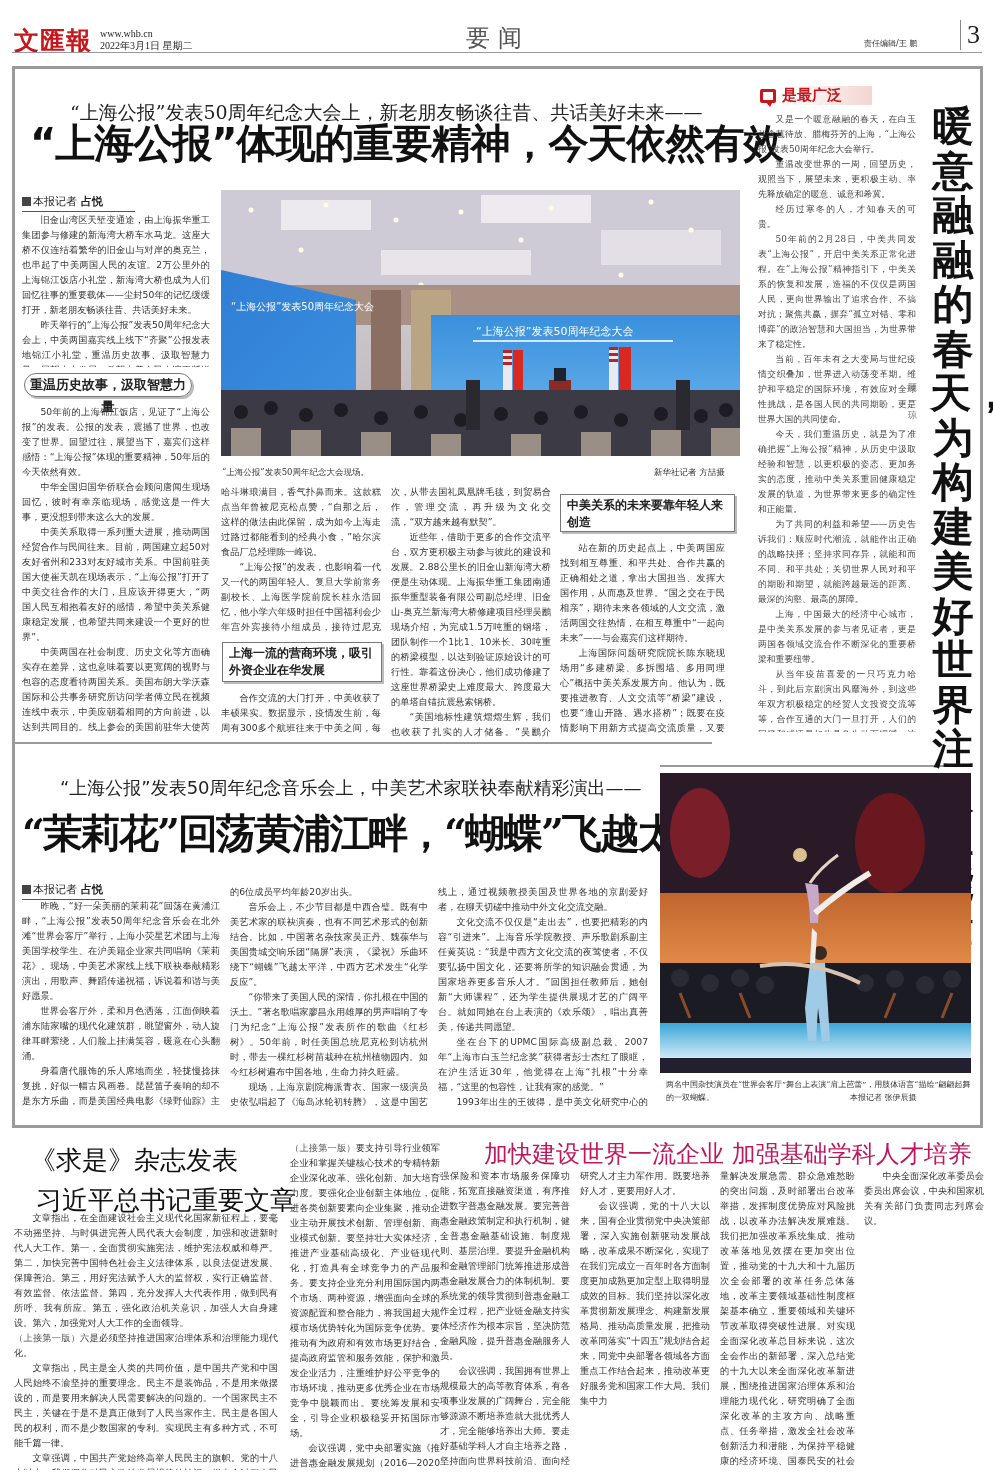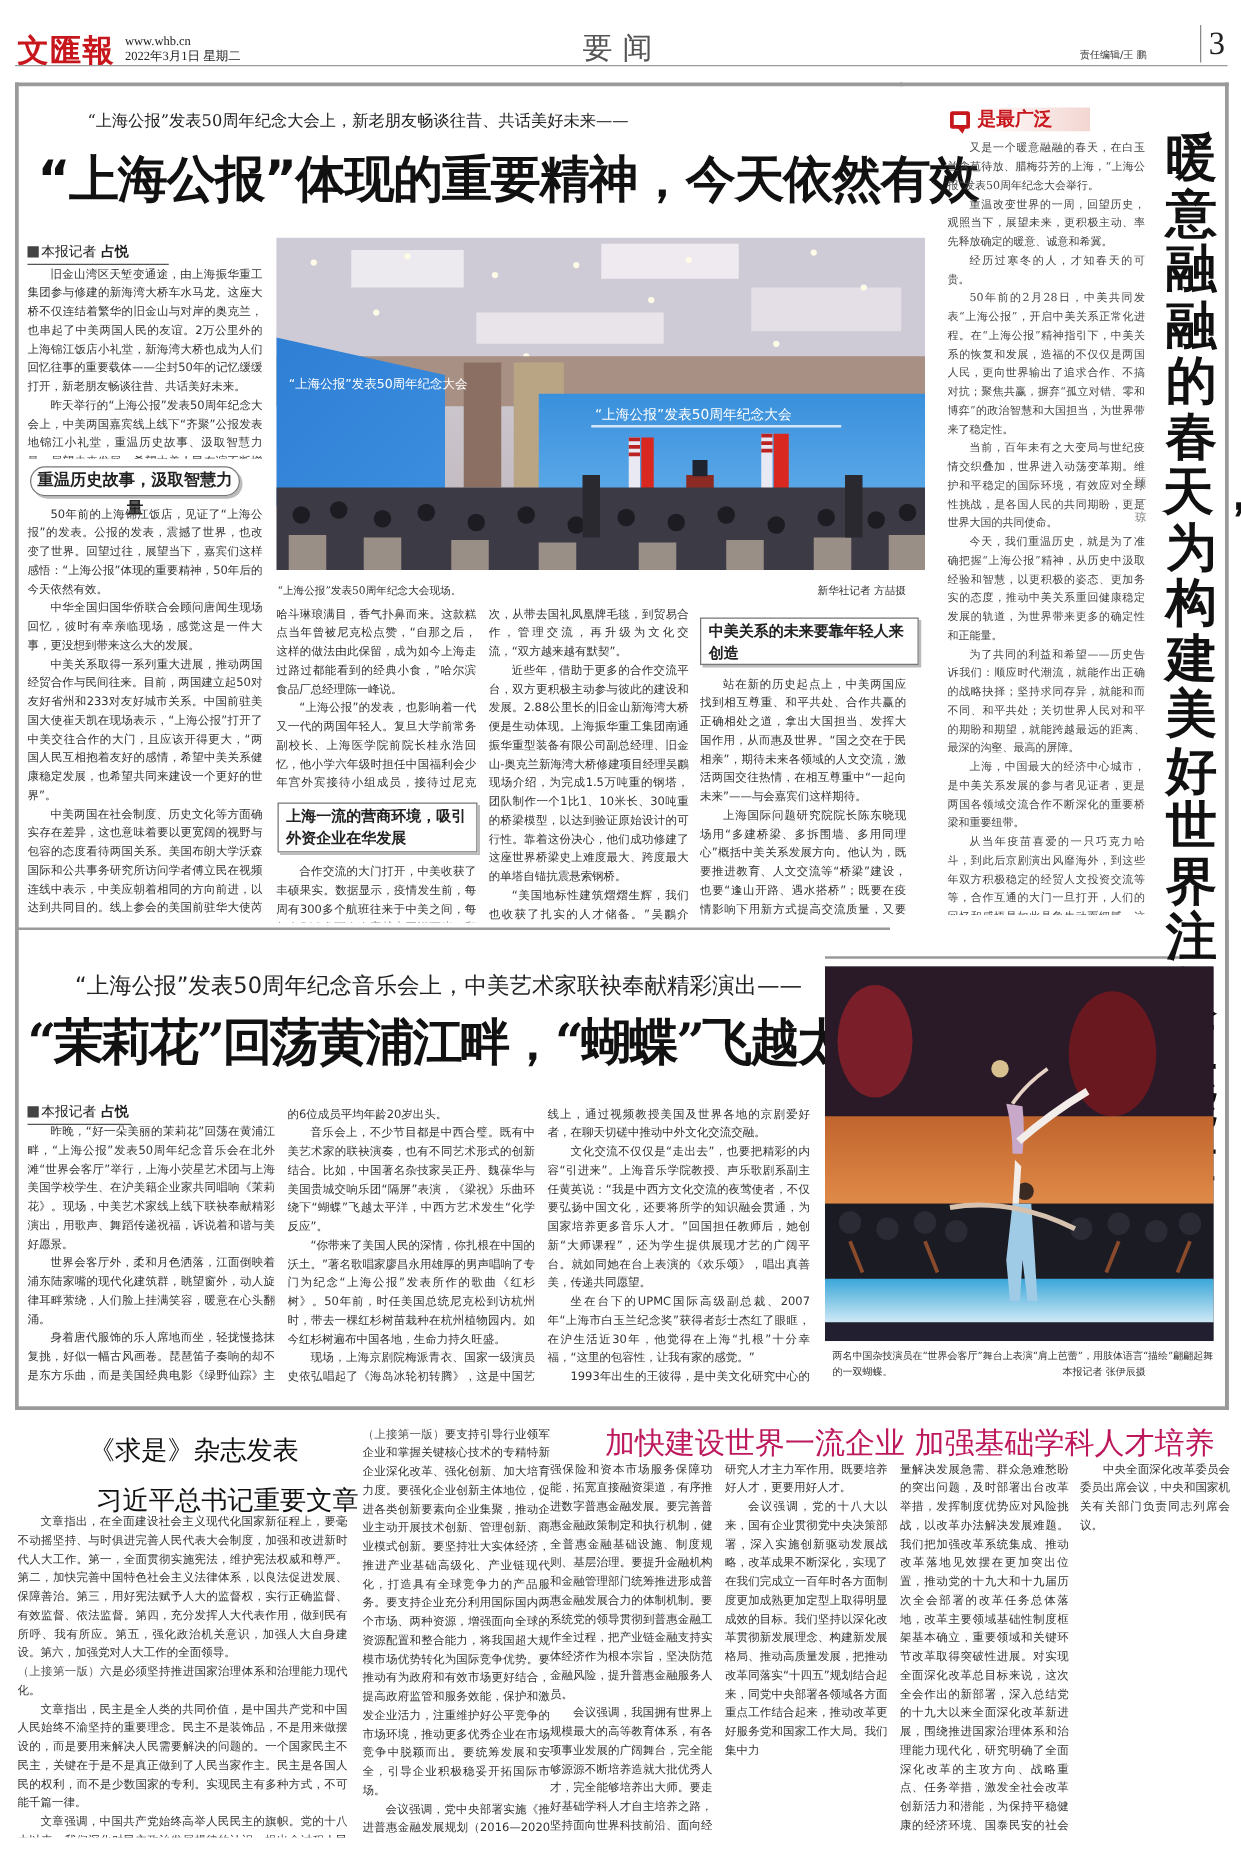--- a/index.html
+++ b/index.html
@@ -15,21 +15,21 @@
   #editor { left: 864px; top: 38px; font-size: 8px; color: #333; font-family: "DejaVu Sans", sans-serif; }
   #pageno { left: 960px; top: 20px; font-size: 26px; font-family: "Liberation Serif", serif; border-left: 1px solid #888; padding-left: 6px; }
   #mast-rule { left: 12px; top: 52px; width: 970px; height: 1px; background: #999; }
   #top-frame { left: 12px; top: 66px; width: 710px; height: 670px; border-right: none; border-bottom: none; }
   #top-frame-right { left: 720px; top: 66px; width: 263px; height: 1060px; border: 3px solid #9a9a9a; border-left: none; border-bottom: none; }
   #mid-frame { left: 12px; top: 736px; width: 971px; height: 392px; border: 3px solid #9a9a9a; border-top: none; }
   #mid-rule { left: 12px; top: 742px; width: 700px; height: 2px; background: #9a9a9a; }
   #mid-rule2 { left: 660px; top: 765px; width: 312px; height: 2px; background: #9a9a9a; }
 
   
-  #kicker1 { left: 70px; top: 88px; font-size: 13px; color: #222; }
+  #kicker1 { left: 70px; top: 100px; font-size: 19px; color: #222; }
   #headline1 { left: 30px; top: 116px; font-size: 40px; font-weight: bold; letter-spacing: -1px; font-family: "DejaVu Sans", sans-serif; color: #111; }
   .byline { font-size: 11px; font-family: "DejaVu Sans", sans-serif; border-bottom: 1px solid #555; padding-bottom: 2px; }
   .byline .sq { display: inline-block; width: 9px; height: 9px; background: #444; margin-right: 2px; vertical-align: -1px; }
   .byline b { margin-left: 4px; }
   #byline1 { left: 22px; top: 194px; width: 113px; }
 
   .col { font-size: 9.2px; line-height: 15px; color: #333; text-align: justify; font-family: "DejaVu Sans", sans-serif; overflow: hidden; }
   .col p { text-indent: 2em; }
   .col.serif-col { font-family: "DejaVu Serif", serif; color: #444; }
 
@@ -63,21 +63,21 @@
   #headline2 { left: 22px; top: 806px; font-size: 40px; font-weight: bold; color: #111; letter-spacing: -2px; }
   #byline2 { left: 22px; top: 882px; width: 83px; }
   #col5 { left: 22px; top: 898px; width: 198px; height: 208px; }
   #col6 { left: 230px; top: 884px; width: 198px; height: 222px; }
   #col7 { left: 438px; top: 884px; width: 210px; height: 222px; }
   #photo2 { left: 660px; top: 773px; width: 311px; height: 300px; overflow: hidden; }
   #cap2 { left: 666px; top: 1078px; width: 305px; font-size: 8px; line-height: 13px; color: #333; }
   #credit2 { left: 850px; top: 1092px; font-size: 8px; color: #333; font-family: "DejaVu Sans", sans-serif; }
 
   
-  #qiushi-title { left: 30px; top: 1140px; font-size: 21px; line-height: 40px; color: #111; font-family: "DejaVu Serif", serif; margin-left: 41px; }
+  #qiushi-title { left: 30px; top: 1140px; font-size: 26px; line-height: 40px; color: #111; font-family: "DejaVu Serif", serif; }
   #col8 { left: 14px; top: 1210px; width: 264px; height: 260px; }
   #col9 { left: 290px; top: 1140px; width: 150px; height: 330px; }
   #headline3 { left: 484px; top: 1138px; font-size: 24px; color: #be185d; font-family: "DejaVu Serif", serif; }
   #col10 { left: 440px; top: 1168px; width: 130px; height: 300px; }
   #col11 { left: 580px; top: 1168px; width: 130px; height: 300px; }
   #col12 { left: 720px; top: 1168px; width: 135px; height: 300px; }
   #col13 { left: 864px; top: 1168px; width: 120px; height: 300px; }
   #col8 .lead, #col9 .lead { color: #555; }
 </style>
 </head>

